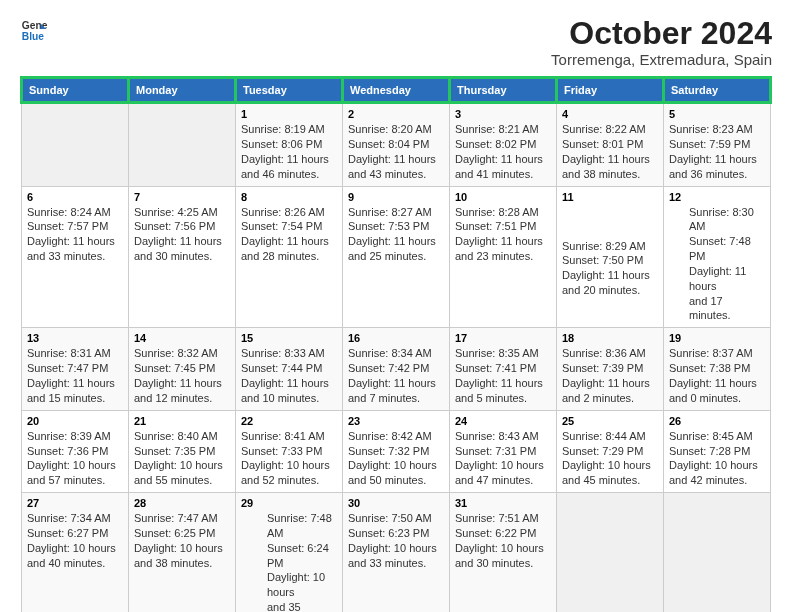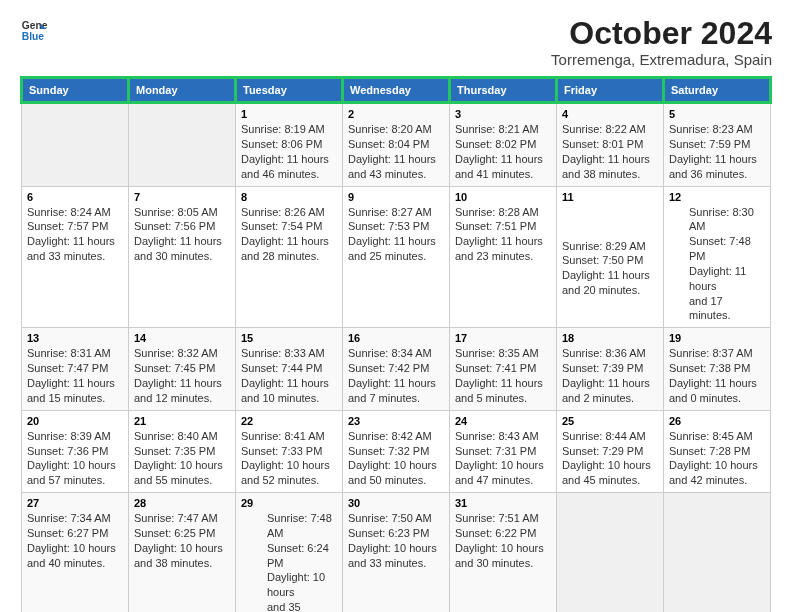--- a/index.html
+++ b/index.html
@@ -154,21 +154,21 @@
         <tr>
           <td>
             <span class="day-num">6</span>
             <div class="day-info" style="white-space: pre-line;">Sunrise: 8:24 AM
 Sunset: 7:57 PM
 Daylight: 11 hours
 and 33 minutes.</div>
           </td>
           <td>
             <span class="day-num">7</span>
-            <div class="day-info" style="white-space: pre-line;">Sunrise: 8:05 AM
+            <div class="day-info" style="white-space: pre-line;">Sunrise: 4:25 AM
 Sunset: 7:56 PM
 Daylight: 11 hours
 and 30 minutes.</div>
           </td>
           <td>
             <span class="day-num">8</span>
             <div class="day-info" style="white-space: pre-line;">Sunrise: 8:26 AM
 Sunset: 7:54 PM
 Daylight: 11 hours
 and 28 minutes.</div>

